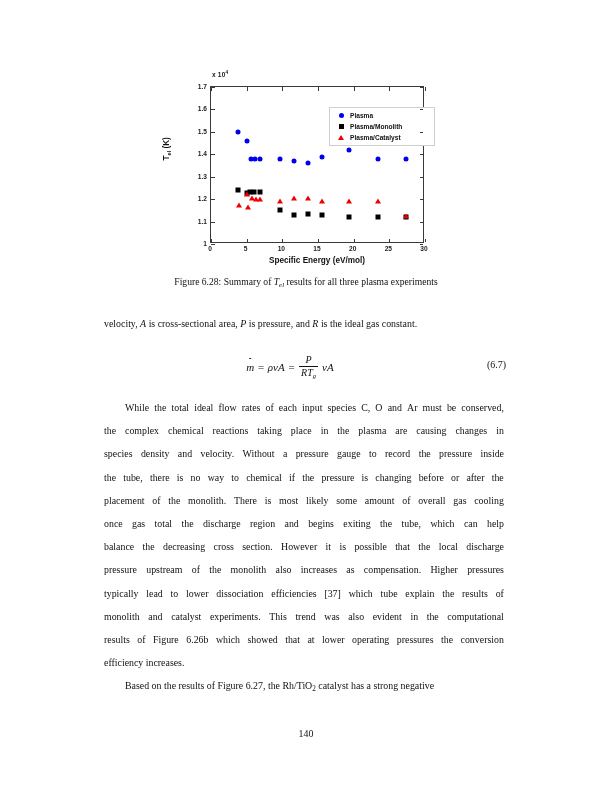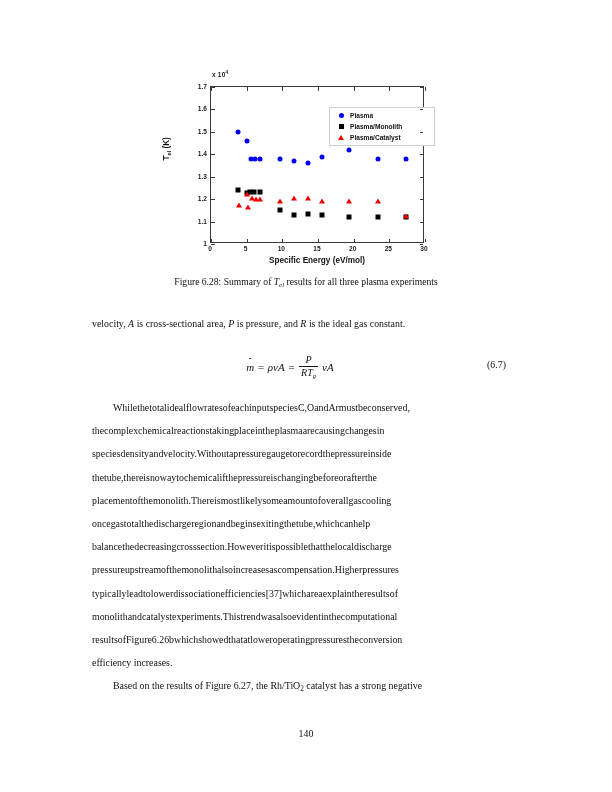--- a/index.html
+++ b/index.html
@@ -234,34 +234,35 @@
     font-size: 7px;
     vertical-align: baseline;
     position: relative;
     top: 2px;
     font-style: italic;
   }
 
   
   .body {
     position: absolute;
-    left: 92px;
+    left: 104px;
     top: 312px;
     width: 400px;
   }
   .line {
     font-family: "Liberation Serif", serif;
     font-size: 9.9px;
     color: #111;
     height: 23.2px;
     line-height: 23.2px;
     white-space: nowrap;
   }
   .line.justify {
     display: flex;
+    justify-content: space-between;
   }
   .line.justify > span { display: inline-block; }
   .line i { font-style: italic; }
   .line sub {
     font-size: 7.2px;
     vertical-align: baseline;
     position: relative;
     top: 2px;
   }
   .indent { padding-left: 21px; }
@@ -645,21 +646,21 @@
       </div>
       <div class="line justify">
         <span>typically</span>
         <span>lead</span>
         <span>to</span>
         <span>lower</span>
         <span>dissociation</span>
         <span>efficiencies</span>
         <span>[37]</span>
         <span>which</span>
-        <span>area</span>
+        <span>tube</span>
         <span>explain</span>
         <span>the</span>
         <span>results</span>
         <span>of</span>
       </div>
       <div class="line justify">
         <span>monolith</span>
         <span>and</span>
         <span>catalyst</span>
         <span>experiments.</span>

